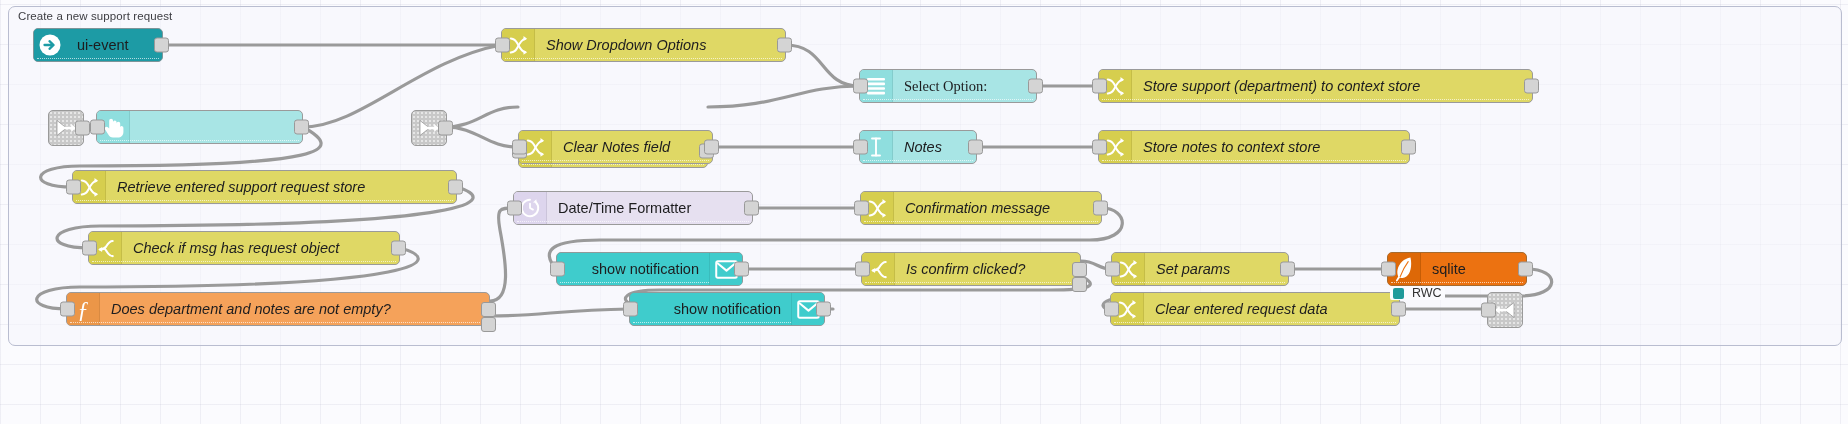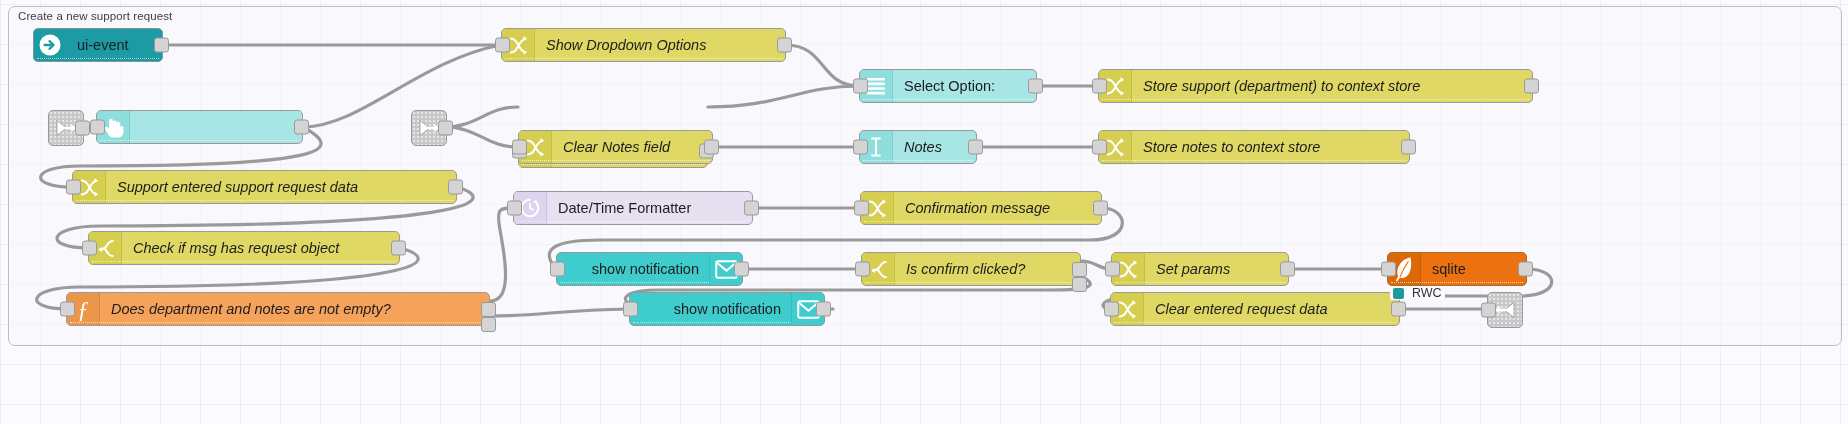--- a/index.html
+++ b/index.html
@@ -272,21 +272,21 @@
           <path d="M4 19.4 C4 19.4 8.5 18.8 10.6 14.6 C12.7 10.4 15.2 5.4 19.2 5"></path>
         </g>
         <path d="M17.2 2.2 L20.8 5 L17.2 7.4 Z" fill="white"></path>
         <path d="M17.2 16.6 L20.8 19 L17.2 21.6 Z" fill="white"></path>
       </svg>
         </div>
         <div class="label-cell">Clear Notes field</div>
         <span class="port in"></span>
         <span class="port out"></span>
       </div>
-      <div class="node t-teal dashed" style="left: 859px; top: 69px; width: 178px;">
+      <div class="node t-teal dashed" style="left: 859px; top: 69px; width: 178px; font-family: Liberation Serif, serif;">
         <div class="icon-cell">
           <svg class="gl" width="20" height="20" viewBox="0 0 20 20">
         <g fill="white">
           <rect x="1" y="2" width="18" height="2.6" rx="1"></rect>
           <rect x="1" y="6.6" width="18" height="2.6" rx="1"></rect>
           <rect x="1" y="11.2" width="18" height="2.6" rx="1"></rect>
           <rect x="1" y="15.8" width="18" height="2.6" rx="1"></rect>
         </g>
       </svg>
         </div>
@@ -342,21 +342,21 @@
         <div class="icon-cell">
           <svg class="gl" width="23" height="23" viewBox="0 0 24 24">
         <g stroke="white" stroke-width="2.1" fill="none" stroke-linecap="round" stroke-linejoin="round">
           <path d="M4 4.6 C4 4.6 8.5 5.2 10.6 9.4 C12.7 13.6 15.2 18.6 19.2 19"></path>
           <path d="M4 19.4 C4 19.4 8.5 18.8 10.6 14.6 C12.7 10.4 15.2 5.4 19.2 5"></path>
         </g>
         <path d="M17.2 2.2 L20.8 5 L17.2 7.4 Z" fill="white"></path>
         <path d="M17.2 16.6 L20.8 19 L17.2 21.6 Z" fill="white"></path>
       </svg>
         </div>
-        <div class="label-cell">Support entered support request data</div>
+        <div class="label-cell">Retrieve entered support request store</div>
         <span class="port in"></span>
         <span class="port out"></span>
       </div>
       <div class="node t-yellow italic dashed" style="left: 88px; top: 231px; width: 312px;">
         <div class="icon-cell">
           <svg class="gl" width="23" height="23" viewBox="0 0 24 24">
         <g stroke="white" stroke-width="2.2" fill="none" stroke-linecap="round" stroke-linejoin="round">
           <path d="M19.5 4.2 C16 4.2 14.2 7.4 12.6 10 C11.2 12.2 9.6 13 6 13"></path>
           <path d="M19.5 20 C16 20 14.2 16.6 12.6 14 C11.8 12.6 11.2 12 9.5 12"></path>
         </g>

